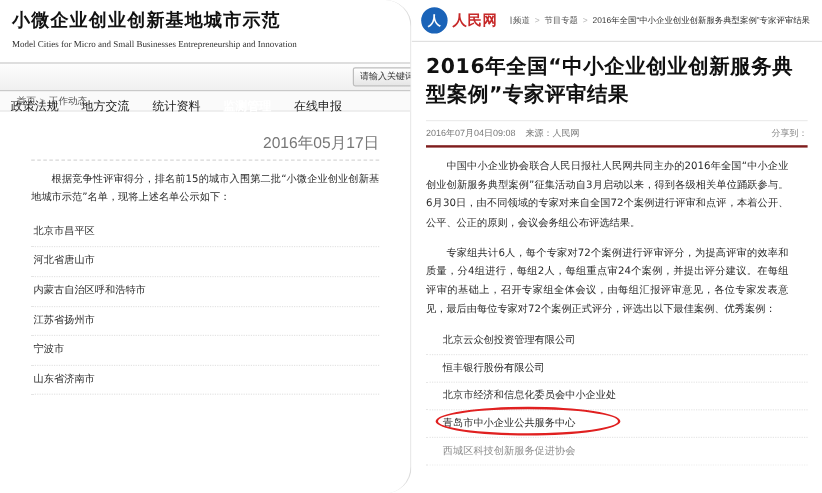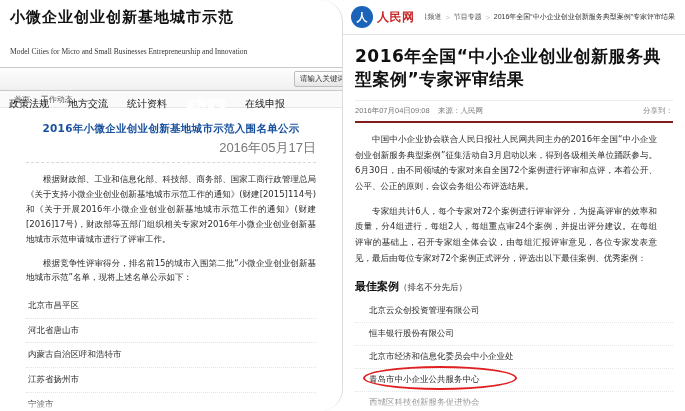--- a/index.html
+++ b/index.html
@@ -16,21 +16,21 @@
   .left{left:0;width:342px;border-right:1px solid #dcdcdc;}
   .right{left:343px;width:342px;}
 
   
   .l-header{padding:8px 10px 4px 10px;}
   .l-title-cn{
     font-family:"DejaVu Sans",sans-serif;
     font-size:15px;font-weight:bold;color:#111;letter-spacing:1px;
   }
   .l-title-en{
-    font-size:7.5px;color:#333;margin-top:20px;line-height:1.35;
+    font-size:7.5px;color:#333;margin-top:5px;line-height:1.35;
     font-family:"Liberation Serif",serif;
   }
   .l-nav{
     margin-top:6px;
     border-top:1px solid #c9c9c9;
     border-bottom:1px solid #c9c9c9;
     background:linear-gradient(#fdfdfd,#f0f0f0);
     height:22px;
     display:flex;align-items:stretch;
     position:relative;
@@ -216,24 +216,22 @@
     <div class="l-nav-btn">请输入关键词</div>
   </div>
 
   <div class="l-crumb">
     <span class="home">首页</span>
     <span class="sep">&gt;</span>
     <span>工作动态</span>
   </div>
 
   <div class="l-body">
-    <div class="l-art-title">2016年小微企业创业创新基地城市示范入围名单公示</div>
     <div class="l-art-meta">2016年05月17日</div>
 
-    <p class="l-art-p">根据财政部、工业和信息化部、科技部、商务部、国家工商行政管理总局《关于支持小微企业创业创新基地城市示范工作的通知》(财建[2015]114号)和《关于开展2016年小微企业创业创新基地城市示范工作的通知》(财建[2016]17号)，财政部等五部门组织相关专家对2016年小微企业创业创新基地城市示范申请城市进行了评审工作。</p>
     <p class="l-art-p">根据竞争性评审得分，排名前15的城市入围第二批“小微企业创业创新基地城市示范”名单，现将上述名单公示如下：</p>
 
     <div class="l-list">
       <div class="l-list-item">北京市昌平区</div>
       <div class="l-list-item">河北省唐山市</div>
       <div class="l-list-item">内蒙古自治区呼和浩特市</div>
       <div class="l-list-item">江苏省扬州市</div>
       <div class="l-list-item">宁波市</div>
       <div class="l-list-item">山东省济南市</div>
 
@@ -267,23 +265,20 @@
         <span>2016年07月04日09:08</span>
         &nbsp;&nbsp;
         <span>来源：人民网</span>
       </div>
       <div class="r-meta-right">分享到：</div>
     </div>
 
     <p class="r-p">中国中小企业协会联合人民日报社人民网共同主办的2016年全国“中小企业创业创新服务典型案例”征集活动自3月启动以来，得到各级相关单位踊跃参与。6月30日，由不同领域的专家对来自全国72个案例进行评审和点评，本着公开、公平、公正的原则，会议会务组公布评选结果。</p>
     <p class="r-p">专家组共计6人，每个专家对72个案例进行评审评分，为提高评审的效率和质量，分4组进行，每组2人，每组重点审24个案例，并提出评分建议。在每组评审的基础上，召开专家组全体会议，由每组汇报评审意见，各位专家发表意见，最后由每位专家对72个案例正式评分，评选出以下最佳案例、优秀案例：</p>
 
-    <div class="r-sec-title">
-      <span>最佳案例</span><span class="sub">（排名不分先后）</span>
-    </div>
 
     <div class="r-ul">
       <div class="r-li">北京云众创投资管理有限公司</div>
       <div class="r-li">恒丰银行股份有限公司</div>
       <div class="r-li">北京市经济和信息化委员会中小企业处</div>
       <div class="r-li">
         <span class="r-ellipse"></span>
         <span>青岛市中小企业公共服务中心</span>
       </div>
       <div class="r-li last">西城区科技创新服务促进协会</div>

